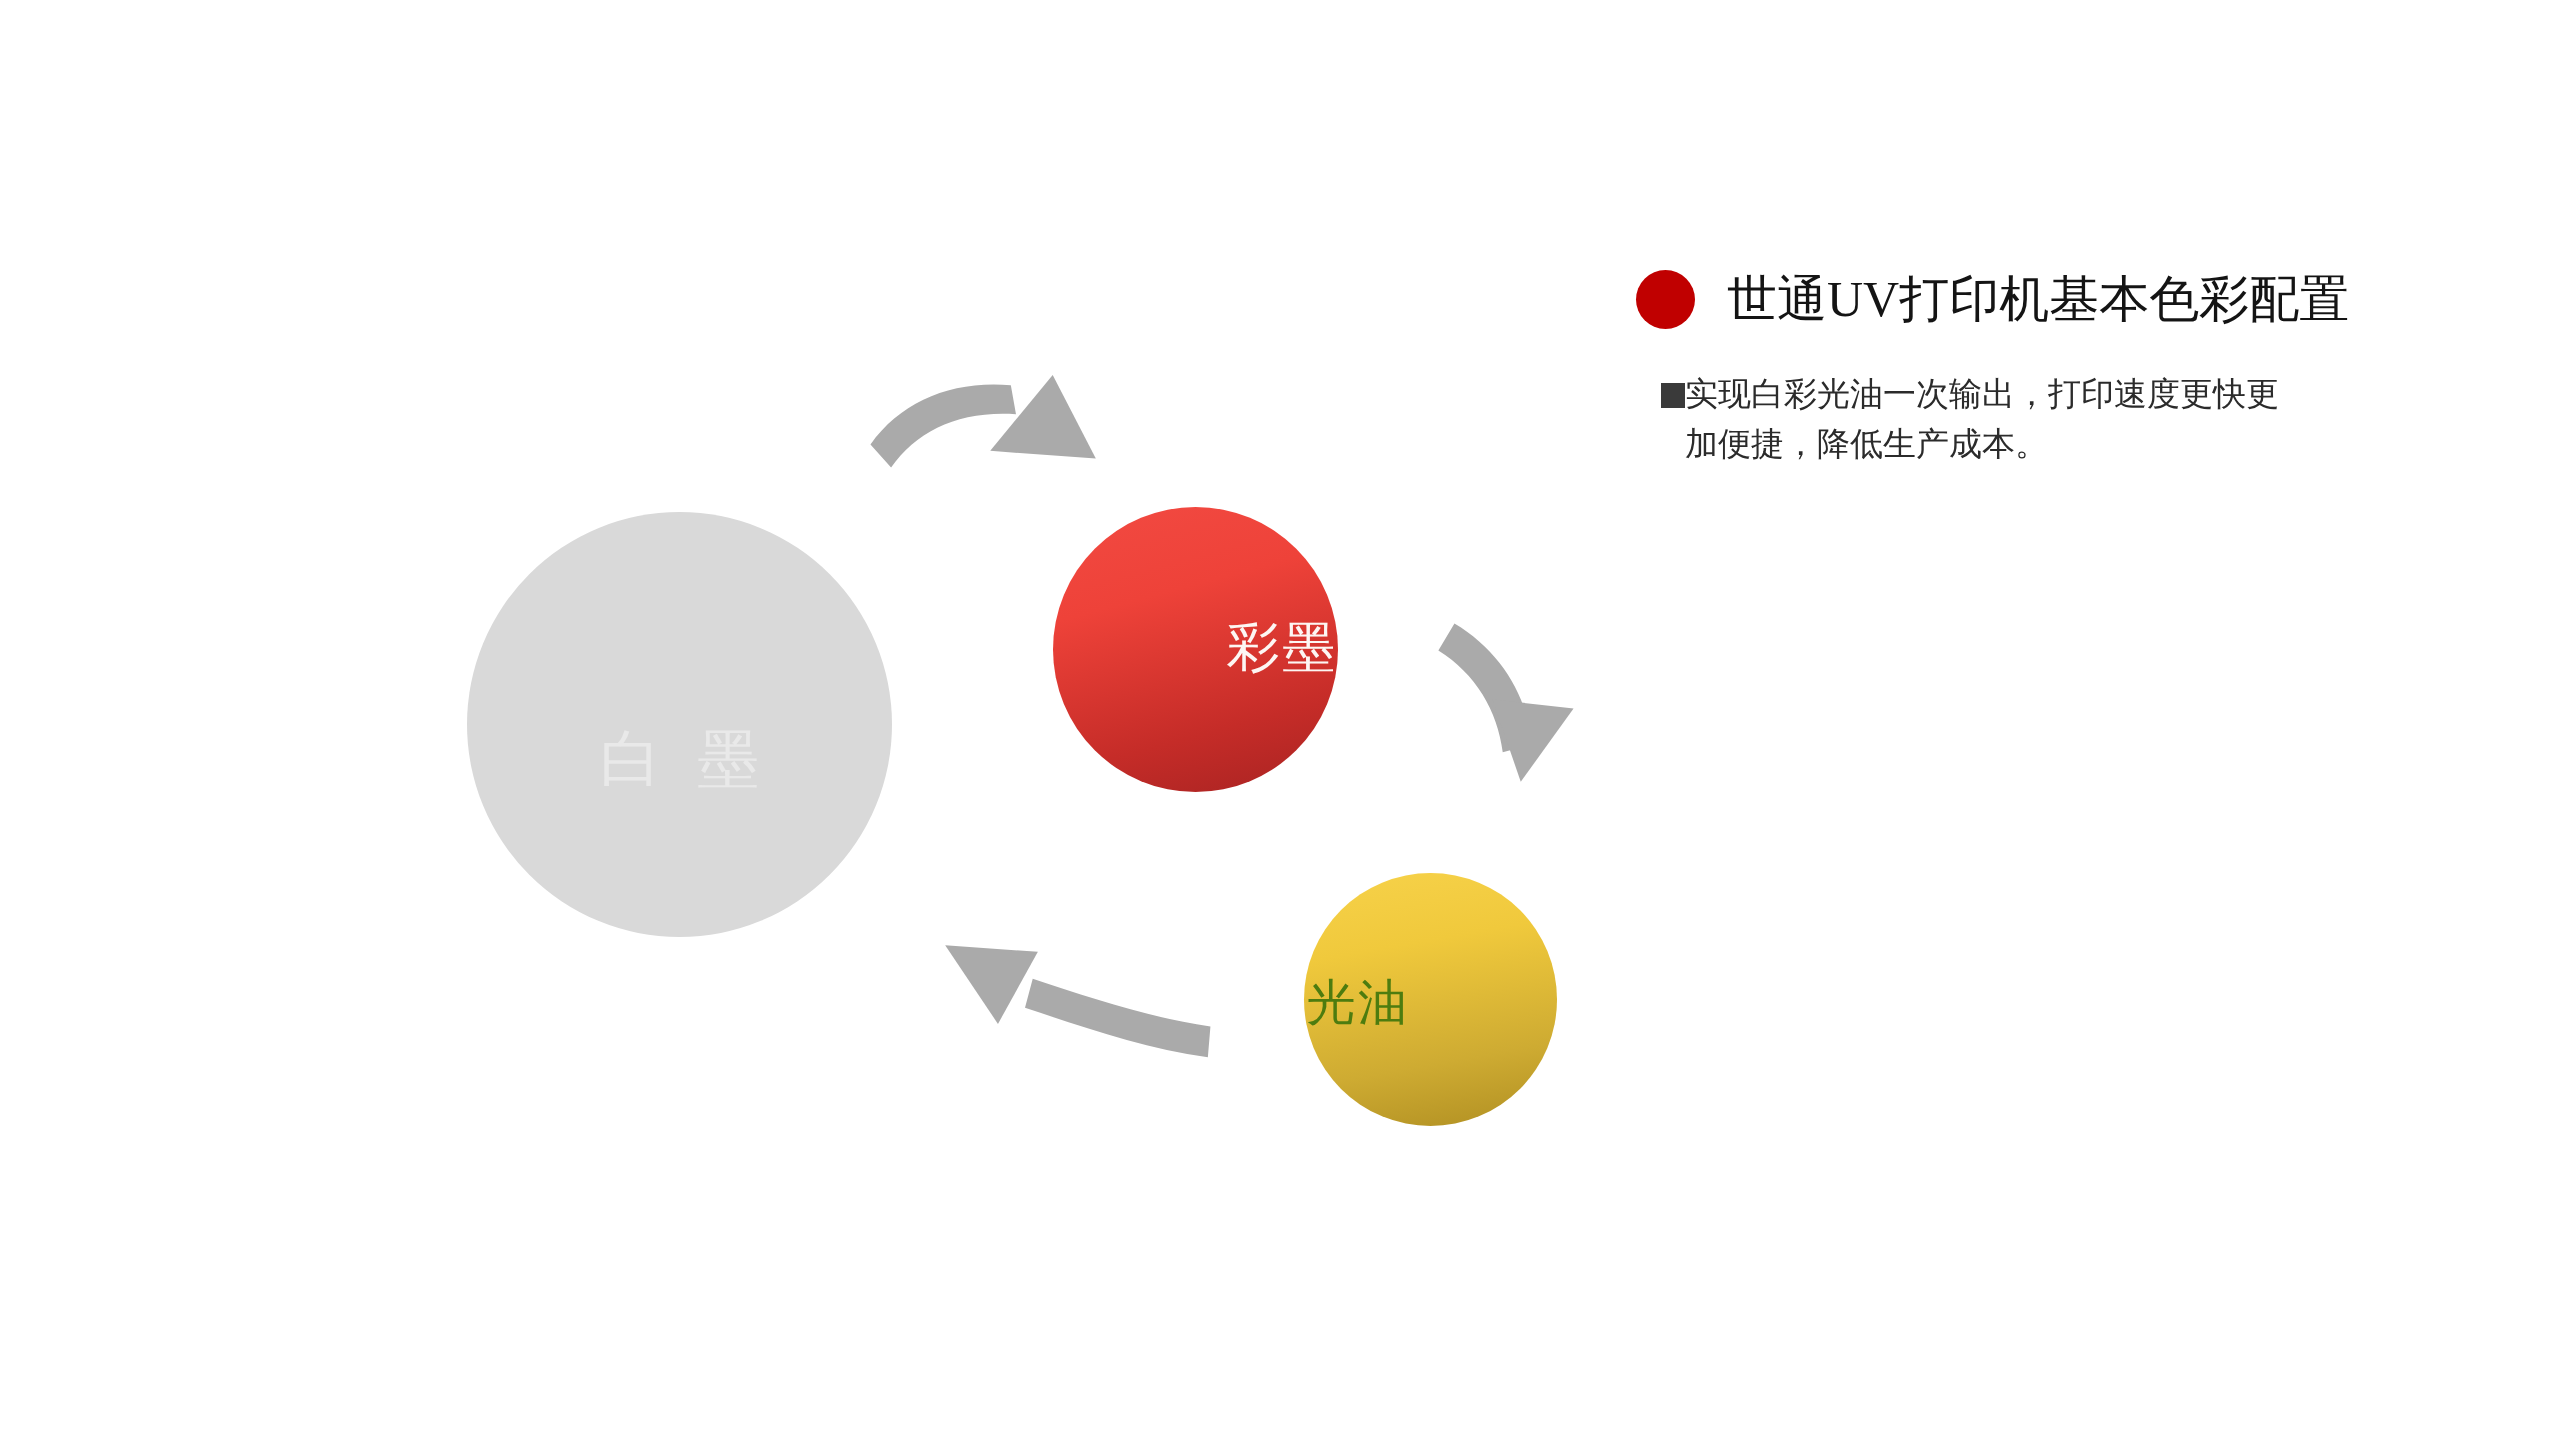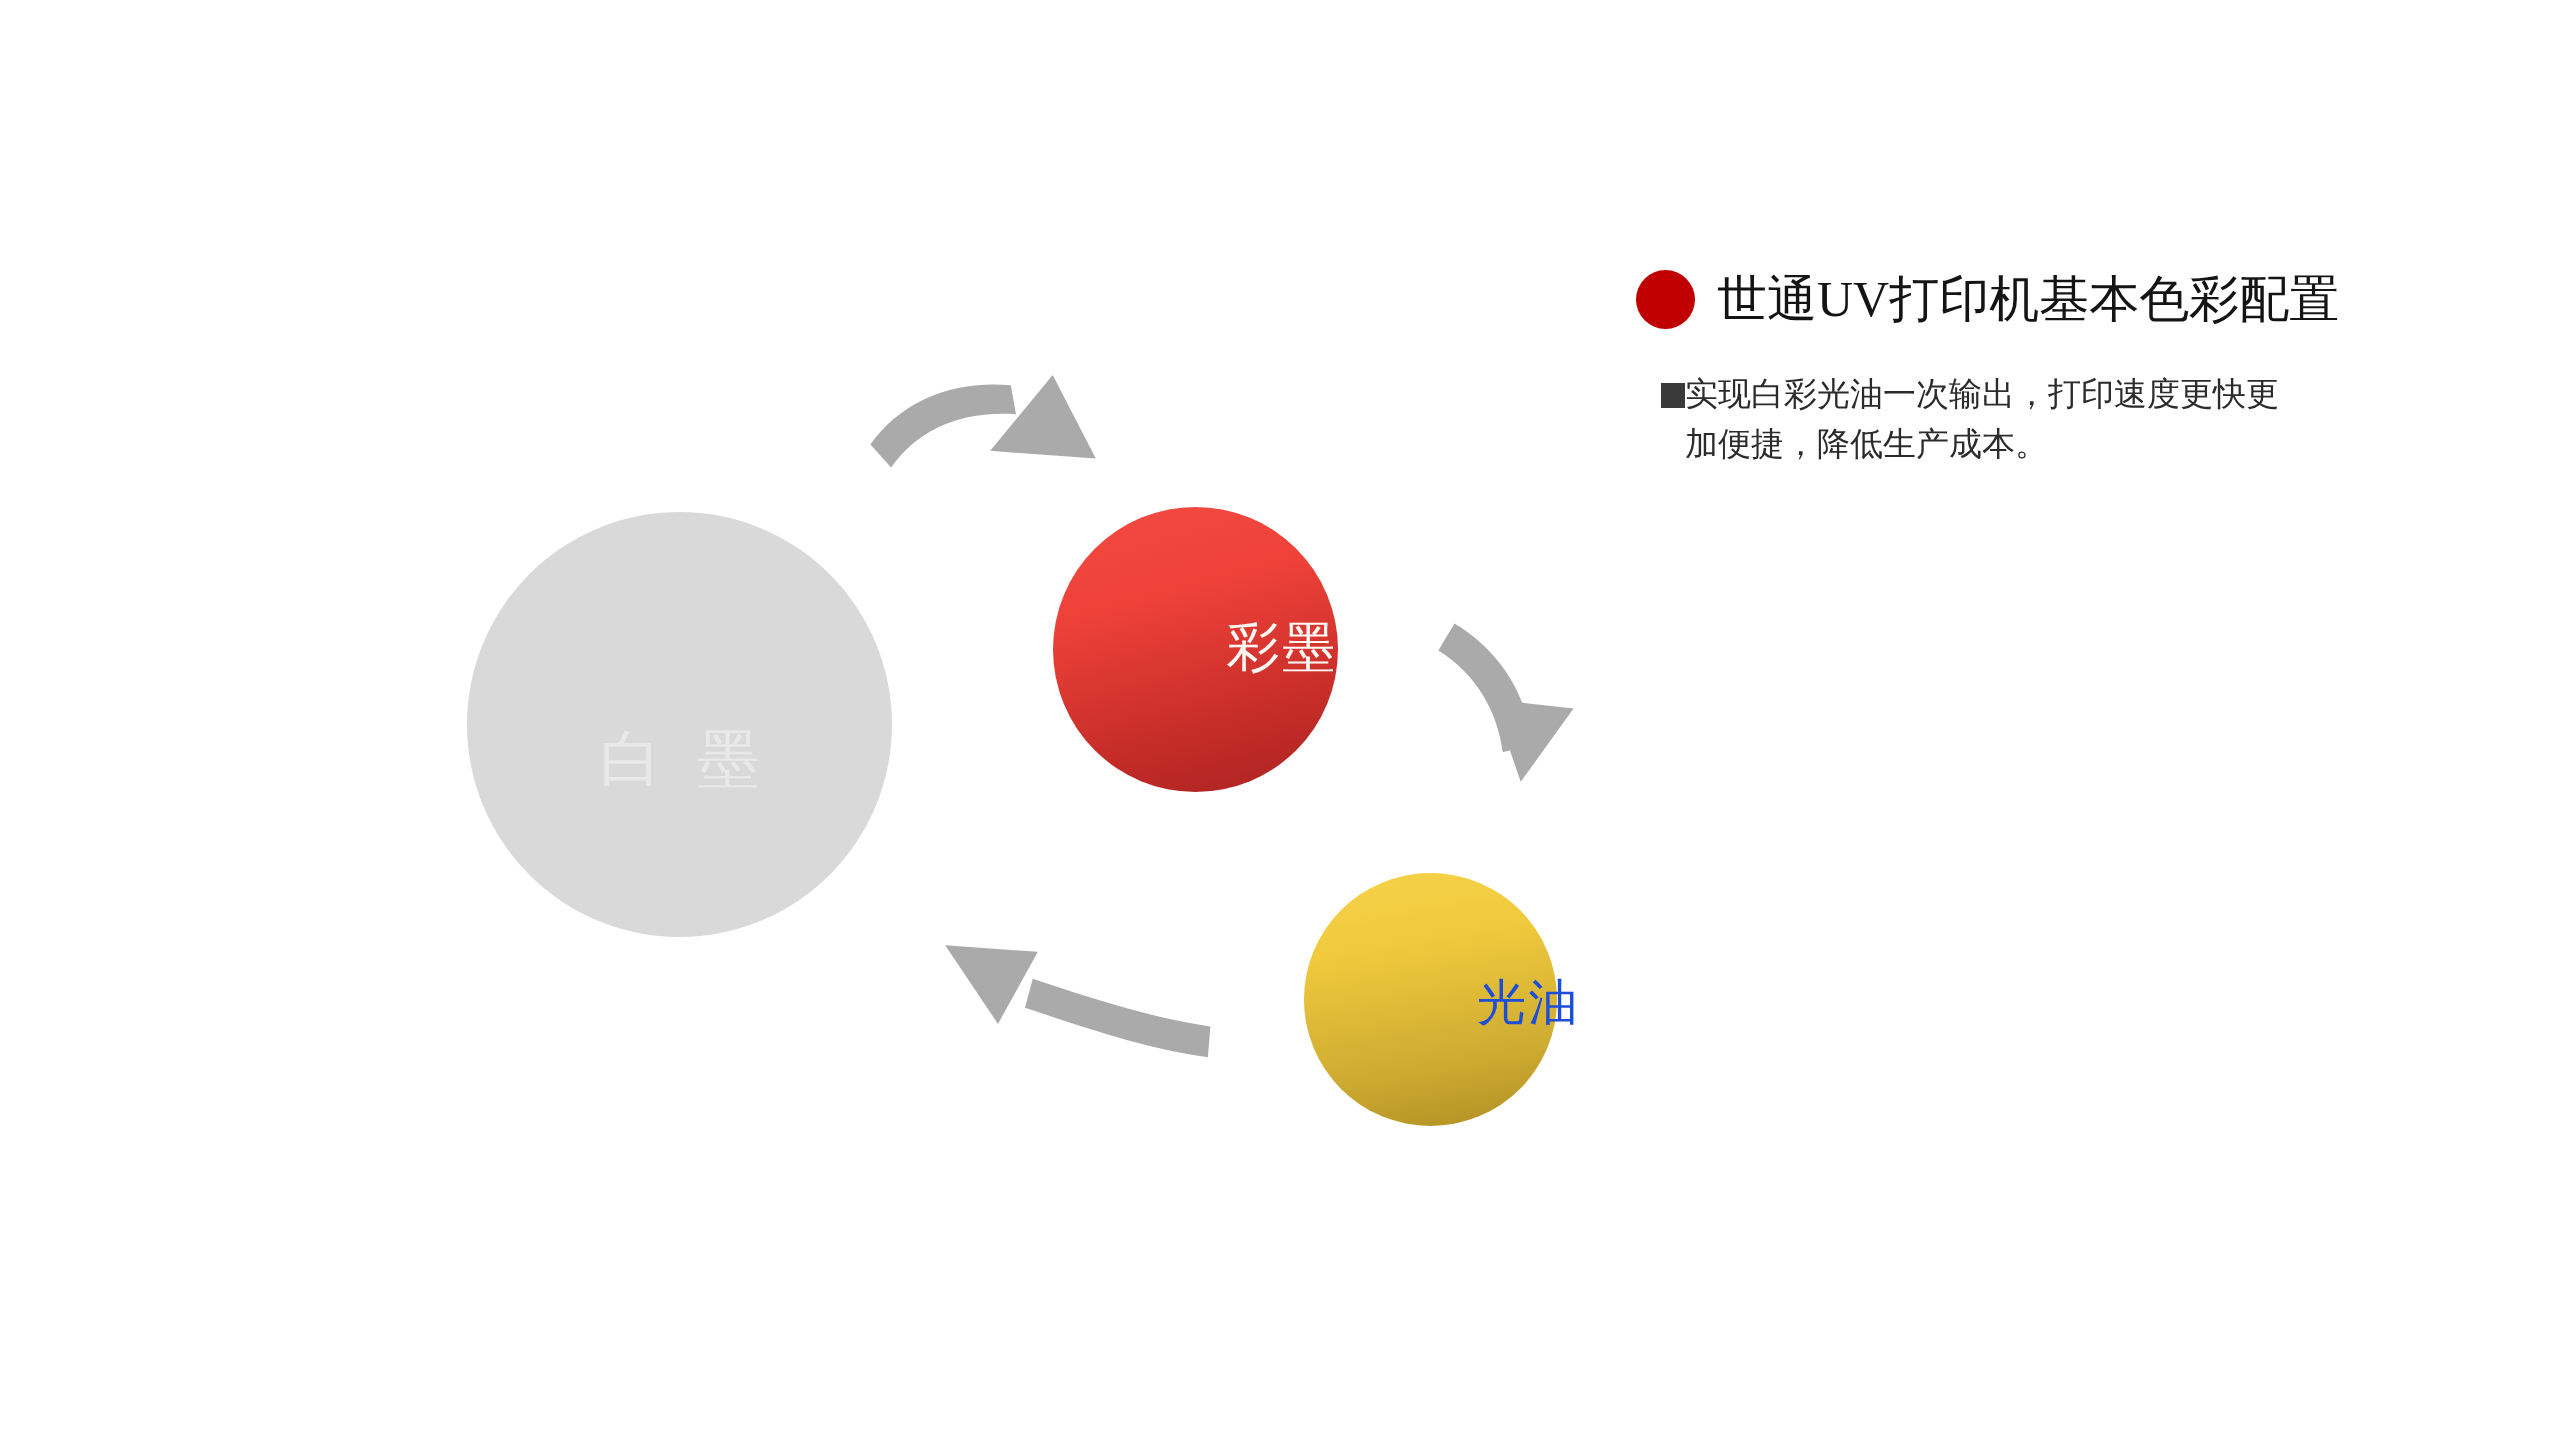--- a/index.html
+++ b/index.html
@@ -52,33 +52,33 @@
     text-indent:0.05em;
   }
 
   #circle-varnish{
     left:1304px;top:873px;width:253px;height:253px;
     background:linear-gradient(170deg,#f7d24a 0%,#f0c93c 30%,#ceab32 72%,#b08f22 100%);
   }
   #label-varnish{
     position:absolute;
     left:1304px;top:978px;width:276px;
-    text-align:right;
-    color:#1d4ed8;
+    text-align:left;
+    color:#4d7c0f;
     font-size:49px;
     line-height:1;
     letter-spacing:0.05em;
     text-indent:0.05em;
   }
 
   
   #panel{position:absolute;left:1636px;top:270px;width:837px;}
 
   #panel-heading{
-    display:flex;align-items:center;gap:22px;
+    display:flex;align-items:center;gap:32px;
   }
   #heading-bullet{
     width:59px;height:59px;border-radius:50%;
     background:#c00000;flex:0 0 auto;
   }
   #heading-text{
     font-size:50px;
     color:#141414;
     line-height:1.05;
     white-space:nowrap;

